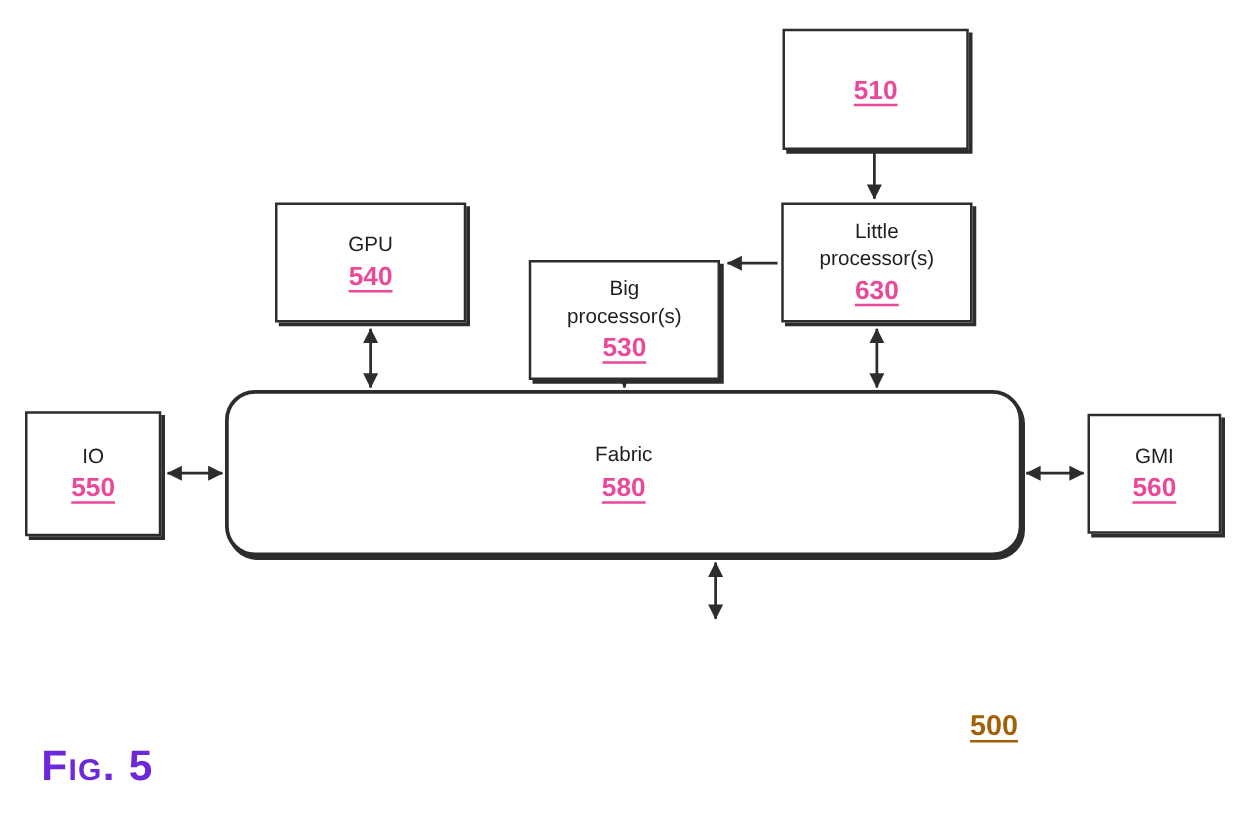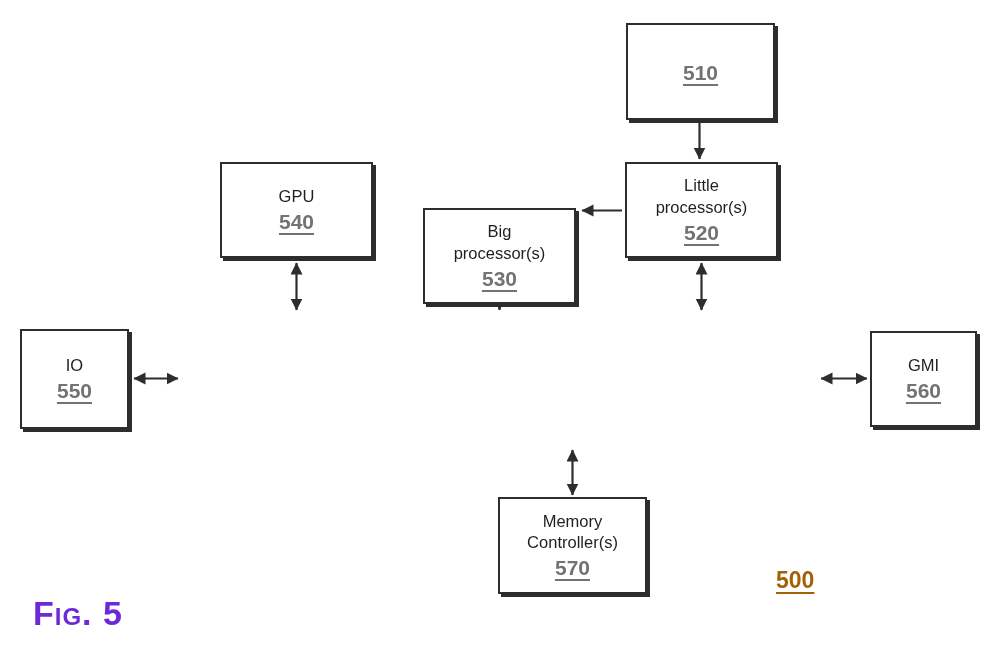--- a/index.html
+++ b/index.html
@@ -40,21 +40,21 @@
     white-space: pre-line;
     color: #1f1f1f;
   }
   .node .ref {
     margin-top: 3px;
     font-size: 21px;
     font-weight: bold;
     text-decoration: underline;
     text-decoration-thickness: 2px;
     text-underline-offset: 4px;
-    color: #737373;
+    color: #ec4899;
   }
   #node-gpio   { left: 626px; top: 23px;  width: 149px; height: 97px; }
   #node-gpu    { left: 220px; top: 162px; width: 153px; height: 96px; }
   #node-big    { left: 423px; top: 180px; width: 153px; height: 96px; margin-top: 28px; }
   #node-little { left: 625px; top: 162px; width: 153px; height: 96px; }
   #node-io     { left: 20px;  top: 329px; width: 109px; height: 100px; }
   #node-gmi    { left: 870px; top: 331px; width: 107px; height: 96px; }
   #node-memory { left: 498px; top: 497px; width: 149px; height: 97px; }
   #node-fabric {
     left: 180px; top: 312px; width: 638px; height: 133px;
@@ -124,37 +124,36 @@
 
   <div class="node" id="node-big">
     <span class="label">Big
 processor(s)</span>
     <span class="ref">530</span>
   </div>
 
   <div class="node" id="node-little">
     <span class="label">Little
 processor(s)</span>
-    <span class="ref">520</span>
+    <span class="ref">630</span>
   </div>
 
+  <div class="node" id="node-fabric">
+    <span class="label">Fabric</span>
+    <span class="ref">580</span>
+  </div>
 
   <div class="node" id="node-io">
     <span class="label">IO</span>
     <span class="ref">550</span>
   </div>
 
   <div class="node" id="node-gmi">
     <span class="label">GMI</span>
     <span class="ref">560</span>
   </div>
 
-  <div class="node" id="node-memory">
-    <span class="label">Memory
-Controller(s)</span>
-    <span class="ref">570</span>
-  </div>
 
   <div id="diagram-ref">500</div>
 
   <div id="fig-label">Fig. 5</div>
 
 </div>
 
 </body></html>

